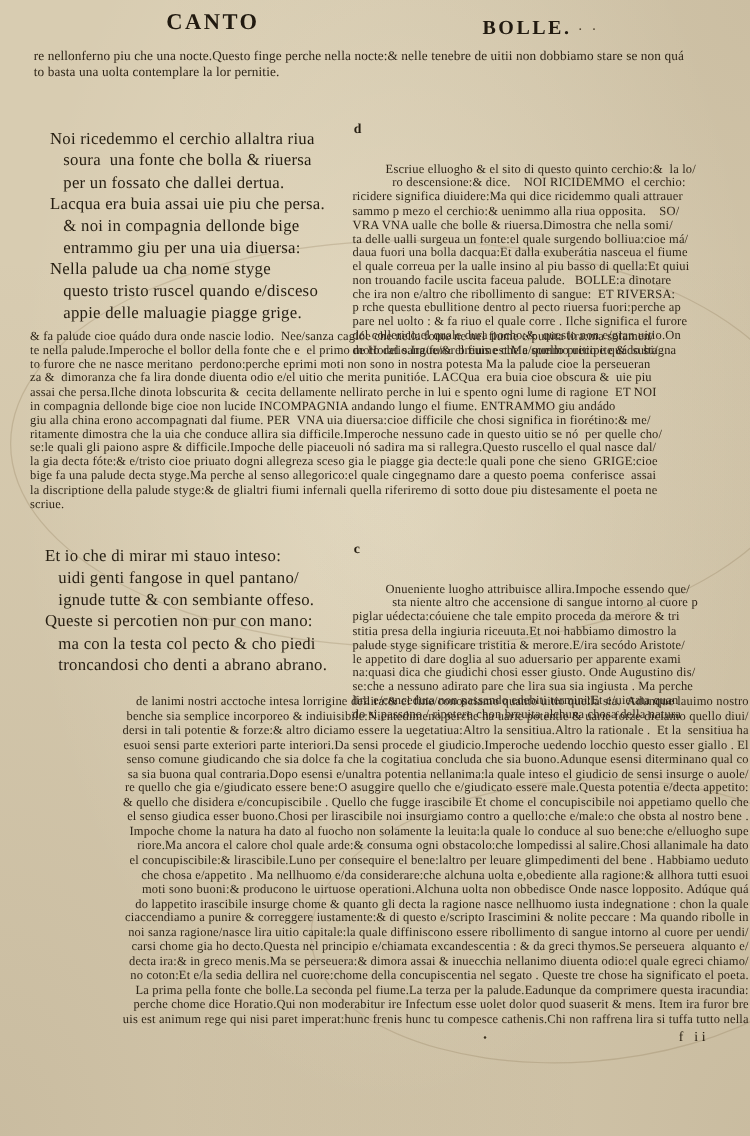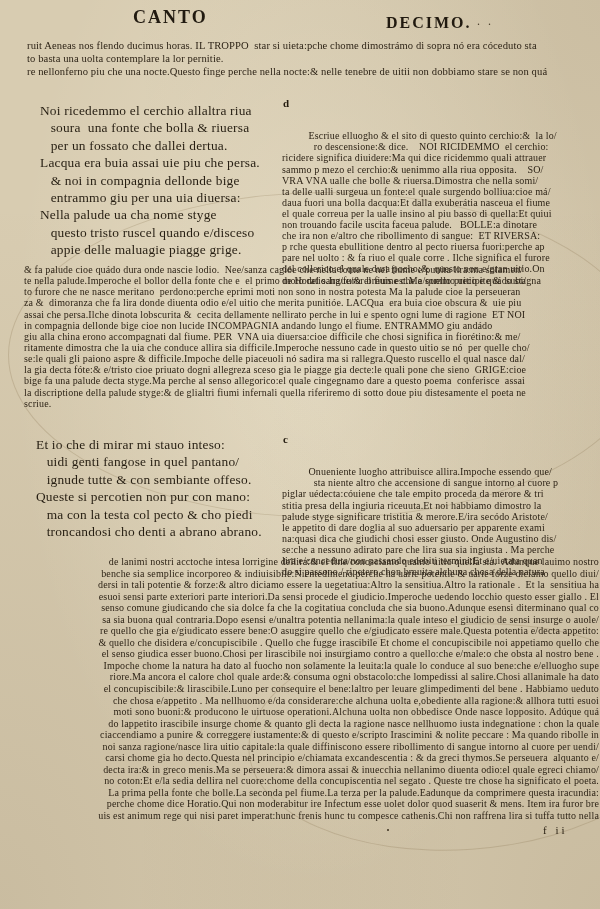--- a/index.html
+++ b/index.html
@@ -38,23 +38,23 @@
 </style>
 </head>
 <body>
 
 <div class="page">
 
   <div class="stain" style="left:8px;top:192px;width:636px;height:324px;"></div>
   <div class="stain" style="left:248px;top:624px;width:430px;height:224px;transform:rotate(-4deg);"></div>
 
   <div class="abs header-left">CANTO</div>
-  <div class="abs header-right"><span>DECIMO.</span><span class="flourish"> · ·</span></div>
+  <div class="abs header-right"><span>BOLLE.</span><span class="flourish"> · ·</span></div>
 
-  <div class="abs intro"><div class="tl">ruit Aeneas nos flendo ducimus horas. IL TROPPO  star si uieta:pche chome dimostrámo di sopra nó era cóceduto sta</div><div class="tl">to basta una uolta contemplare la lor pernitie.</div><div class="tl">re nellonferno piu che una nocte.Questo finge perche nella nocte:&amp; nelle tenebre de uitii non dobbiamo stare se non quá</div></div>
+  <div class="abs intro"><div class="tl">re nellonferno piu che una nocte.Questo finge perche nella nocte:&amp; nelle tenebre de uitii non dobbiamo stare se non quá</div><div class="tl">to basta una uolta contemplare la lor pernitie.</div></div>
 
   <div class="abs verse verse1"><div class="tl">Noi ricedemmo el cerchio allaltra riua</div><div class="tl">   soura  una fonte che bolla &amp; riuersa</div><div class="tl">   per un fossato che dallei dertua.</div><div class="tl">Lacqua era buia assai uie piu che persa.</div><div class="tl">   &amp; noi in compagnia dellonde bige</div><div class="tl">   entrammo giu per una uia diuersa:</div><div class="tl">Nella palude ua cha nome styge</div><div class="tl">   questo tristo ruscel quando e/disceso</div><div class="tl">   appie delle maluagie piagge grige.</div></div>
 
   <div class="abs smalltext comm comm-d">
     <span class="guide-letter">d</span>
   <div class="tl">          Escriue elluogho &amp; el sito di questo quinto cerchio:&amp;  la lo/</div><div class="tl">            ro descensione:&amp; dice.    NOI RICIDEMMO  el cerchio:</div><div class="tl">ricidere significa diuidere:Ma qui dice ricidemmo quali attrauer</div><div class="tl">sammo p mezo el cerchio:&amp; uenimmo alla riua opposita.    SO/</div><div class="tl">VRA VNA ualle che bolle &amp; riuersa.Dimostra che nella somi/</div><div class="tl">ta delle ualli surgeua un fonte:el quale surgendo bolliua:cioe má/</div><div class="tl">daua fuori una bolla dacqua:Et dalla exuberátia nasceua el fiume</div><div class="tl">el quale correua per la ualle insino al piu basso di quella:Et quiui</div><div class="tl">non trouando facile uscita faceua palude.   BOLLE:a dinotare</div><div class="tl">che ira non e/altro che ribollimento di sangue:  ET RIVERSA:</div><div class="tl">p rche questa ebullitione dentro al pecto riuersa fuori:perche ap</div><div class="tl">pare nel uolto : &amp; fa riuo el quale corre . Ilche significa el furore</div><div class="tl">del collerico:el quale dura pocho:&amp;  questo non e/gran uitio.On</div><div class="tl">de Horatio.Ira/furor breuis est.Ma sommo uitio e quádo stagna</div></div>
 
   <div class="abs smalltext fullA"><div class="tl">&amp; fa palude cioe quádo dura onde nascie lodio.  Nee/sanza cagióe che nella fonte ne nel fiume e/punita lira:ma solamen/</div><div class="tl">te nella palude.Imperoche el bollor della fonte che e  el primo moto del sangue/&amp; el fiume che e/quello precipite &amp;  subi/</div><div class="tl">to furore che ne nasce meritano  perdono:perche eprimi moti non sono in nostra potesta Ma la palude cioe la perseueran</div><div class="tl">za &amp;  dimoranza che fa lira donde diuenta odio e/el uitio che merita punitióe. LACQua  era buia cioe obscura &amp;  uie piu</div><div class="tl">assai che persa.Ilche dinota lobscurita &amp;  cecita dellamente nellirato perche in lui e spento ogni lume di ragione  ET NOI</div><div class="tl">in compagnia dellonde bige cioe non lucide INCOMPAGNIA andando lungo el fiume. ENTRAMMO giu andádo</div><div class="tl">giu alla china erono accompagnati dal fiume. PER  VNA uia diuersa:cioe difficile che chosi significa in fiorétino:&amp; me/</div><div class="tl">ritamente dimostra che la uia che conduce allira sia difficile.Imperoche nessuno cade in questo uitio se nó  per quelle cho/</div><div class="tl">se:le quali gli paiono aspre &amp; difficile.Impoche delle piaceuoli nó sadira ma si rallegra.Questo ruscello el qual nasce dal/</div><div class="tl">la gia decta fóte:&amp; e/tristo cioe priuato dogni allegreza sceso gia le piagge gia decte:le quali pone che sieno  GRIGE:cioe</div><div class="tl">bige fa una palude decta styge.Ma perche al senso allegorico:el quale cingegnamo dare a questo poema  conferisce  assai</div><div class="tl">la discriptione della palude styge:&amp; de glialtri fiumi infernali quella riferiremo di sotto doue piu distesamente el poeta ne</div><div class="tl">scriue.</div></div>
 
   <div class="abs verse verse2"><div class="tl">Et io che di mirar mi stauo inteso:</div><div class="tl">   uidi genti fangose in quel pantano/</div><div class="tl">   ignude tutte &amp; con sembiante offeso.</div><div class="tl">Queste si percotien non pur con mano:</div><div class="tl">   ma con la testa col pecto &amp; cho piedi</div><div class="tl">   troncandosi cho denti a abrano abrano.</div></div>

